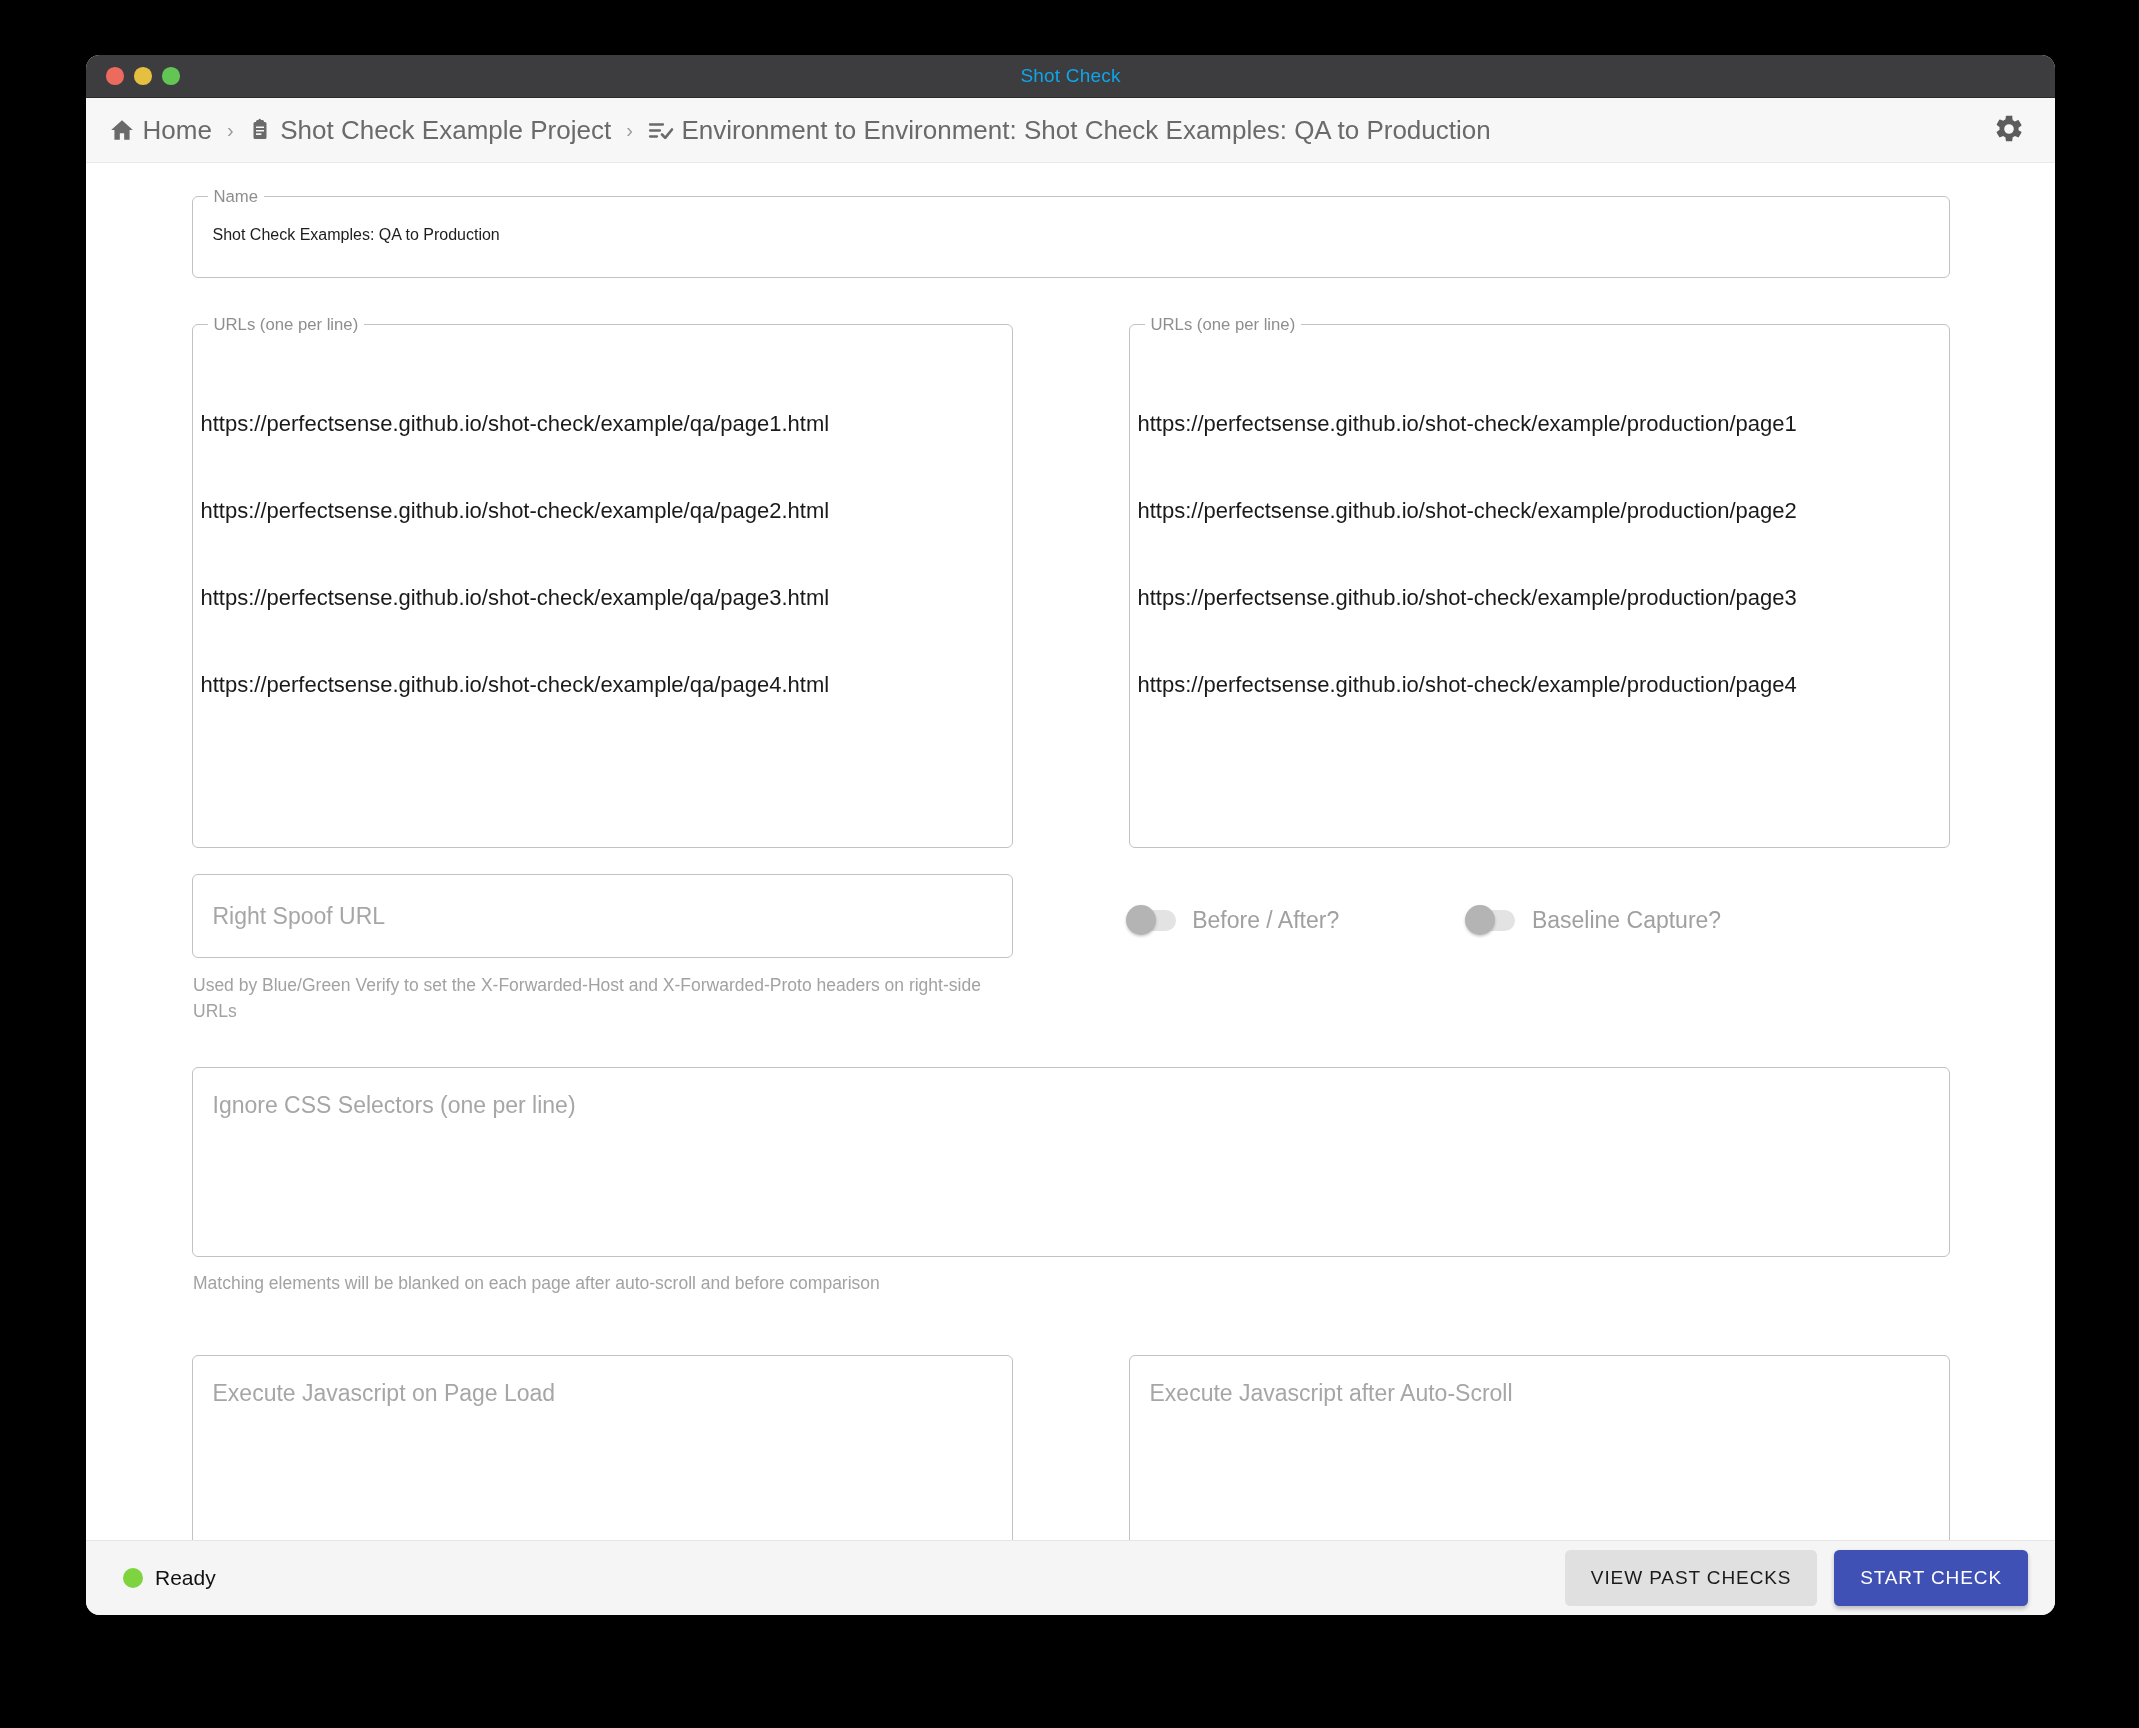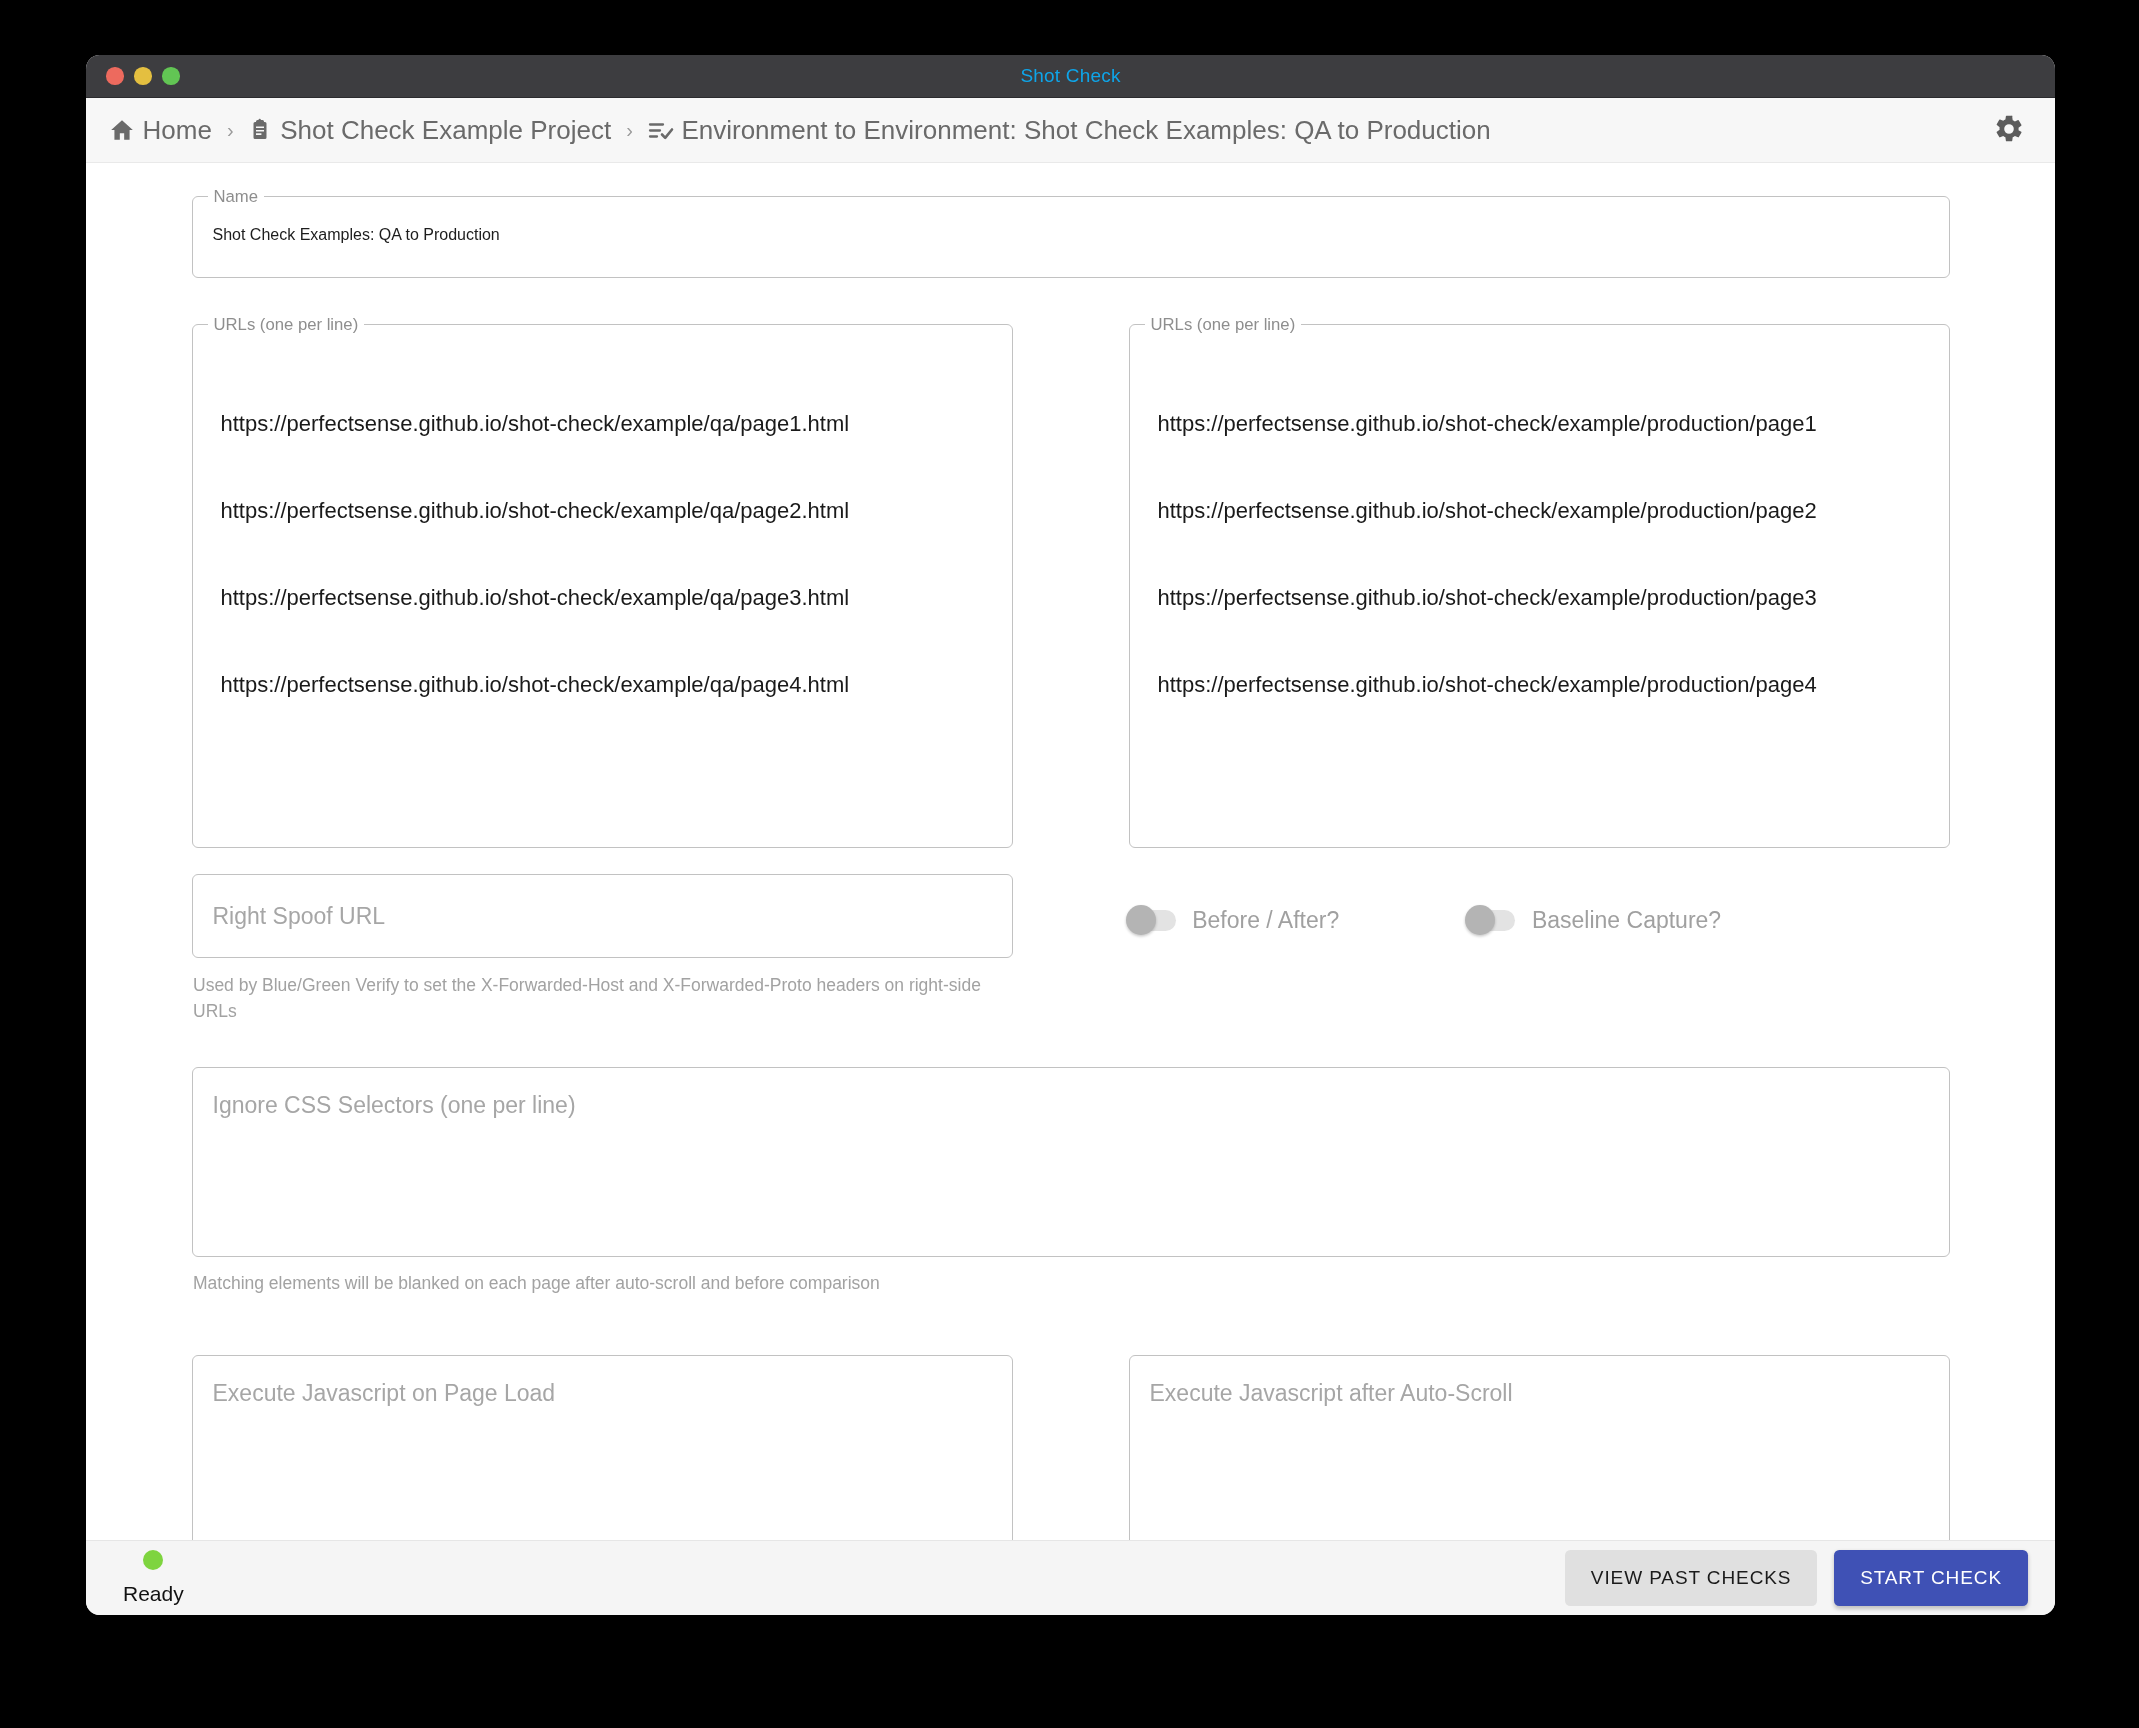--- a/index.html
+++ b/index.html
@@ -143,21 +143,21 @@
 
   .two-col {
     display: flex;
     gap: 116px;
     align-items: flex-start;
   }
   .col { flex: 1 1 0; min-width: 0; }
 
   .urls-field { height: 524px; }
   .urls-field .lines {
-    padding: 26px 28px;
+    padding: 26px 8px;
     font-size: 22px;
     color: #1a1a1a;
     line-height: 29px;
     white-space: pre;
     overflow: hidden;
   }
   .url-line { white-space: nowrap; }
 
   
   .toggles-row {
@@ -239,21 +239,20 @@
     background: #f5f5f5;
     border-top: 0.8px solid #e6e6e6;
     display: flex;
     align-items: center;
     padding: 0 27px 0 37px;
   }
   .status {
     display: flex;
     align-items: center;
     gap: 12px;
-    flex-direction: column;
   }
   .status-dot {
     width: 20px; height: 20px;
     border-radius: 50%;
     background: #7ed43f;
     flex: none;
   }
   .status-text {
     font-size: 21px;
     color: #111;

